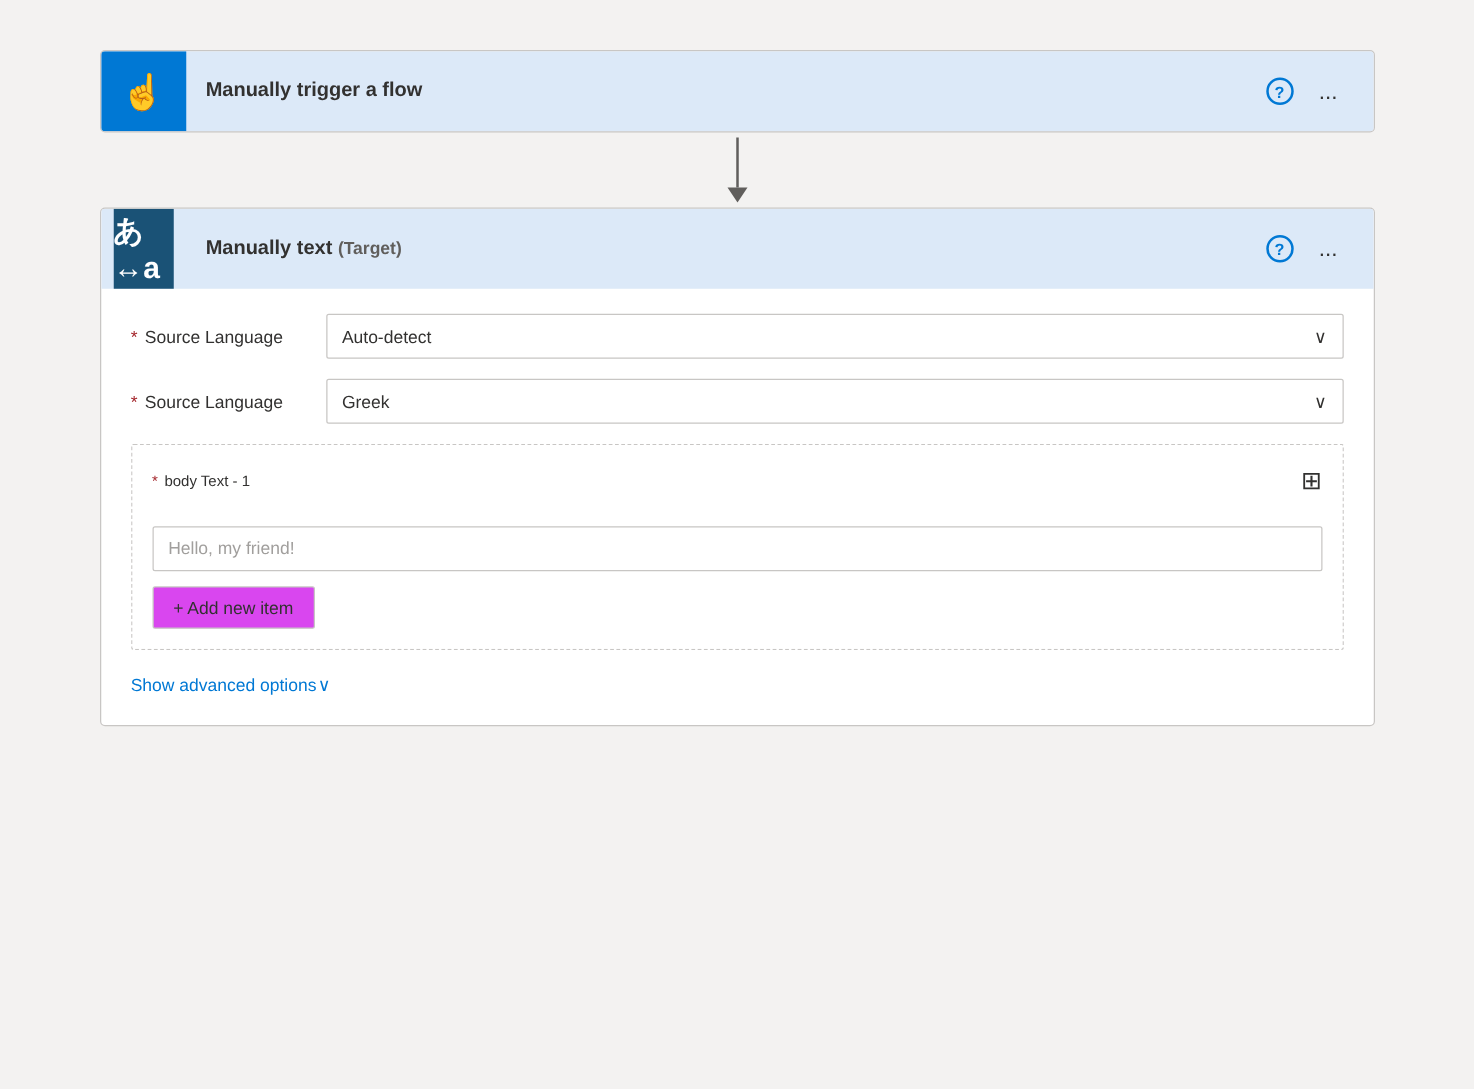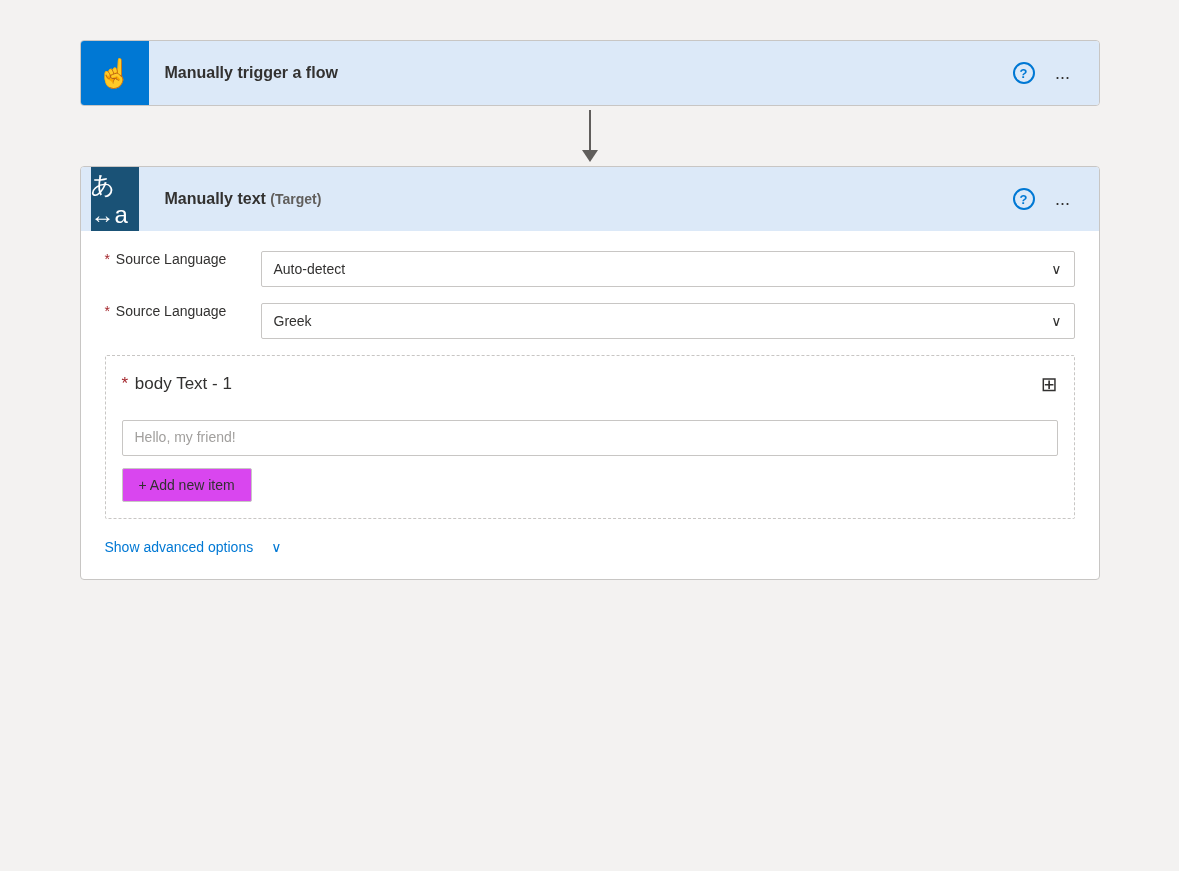--- a/index.html
+++ b/index.html
@@ -61,21 +61,21 @@
 
     .translate-icon-bg {
       background: #1a5276;
       width: 48px;
       height: 64px;
       display: flex;
       align-items: center;
       justify-content: center;
       font-size: 22px;
       color: white;
-      font-weight: normal;
+      font-weight: bold;
       flex-direction: column;
     }
 
     .card-title {
       flex: 1;
       padding: 0 16px;
       font-size: 16px;
       color: #323130;
       font-weight: 700;
     }
@@ -146,21 +146,21 @@
     
     .card-body {
       padding: 20px 24px;
       display: flex;
       flex-direction: column;
       gap: 16px;
     }
 
     .field-row {
       display: flex;
-      align-items: flex-start;
+      align-items: center;
       gap: 16px;
     }
 
     .field-label {
       min-width: 140px;
       font-size: 14px;
       color: #323130;
     }
 
     .required-star {
@@ -196,21 +196,21 @@
       gap: 12px;
     }
 
     .body-text-header {
       display: flex;
       align-items: center;
       justify-content: space-between;
     }
 
     .body-text-label {
-      font-size: 17px;
+      font-size: 12px;
       color: #323130;
     }
 
     .calendar-icon {
       font-size: 20px;
       color: #323130;
       cursor: pointer;
     }
 
     .body-text-input {
@@ -235,21 +235,21 @@
       cursor: pointer;
       font-size: 14px;
       color: #323130;
       width: fit-content;
     }
 
     
     .advanced-options-link {
       display: flex;
       align-items: center;
-      gap: 18px;
+      gap: 1px;
       color: #0078d4;
       cursor: pointer;
       font-size: 14px;
       text-decoration: none;
       padding: 4px 0;
     }
 
     
     .bottom-actions {
       display: flex;

